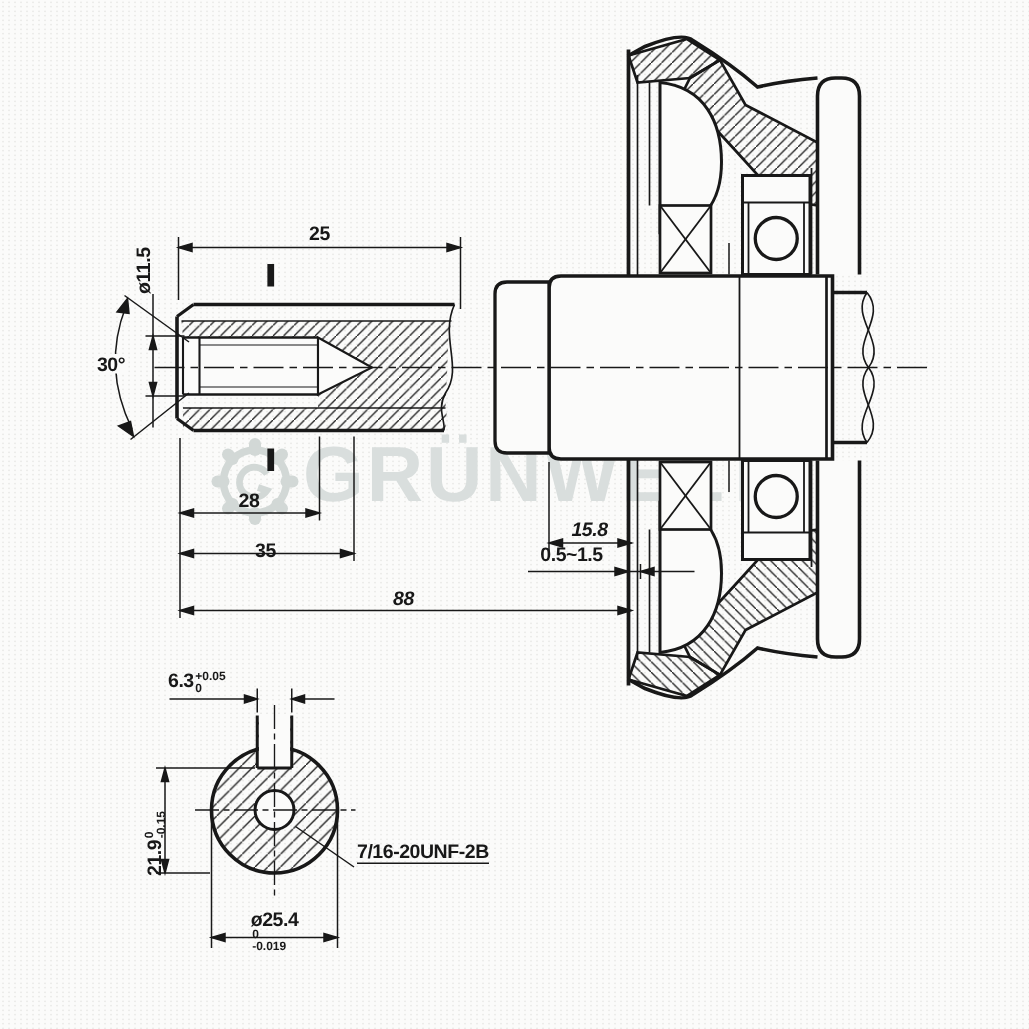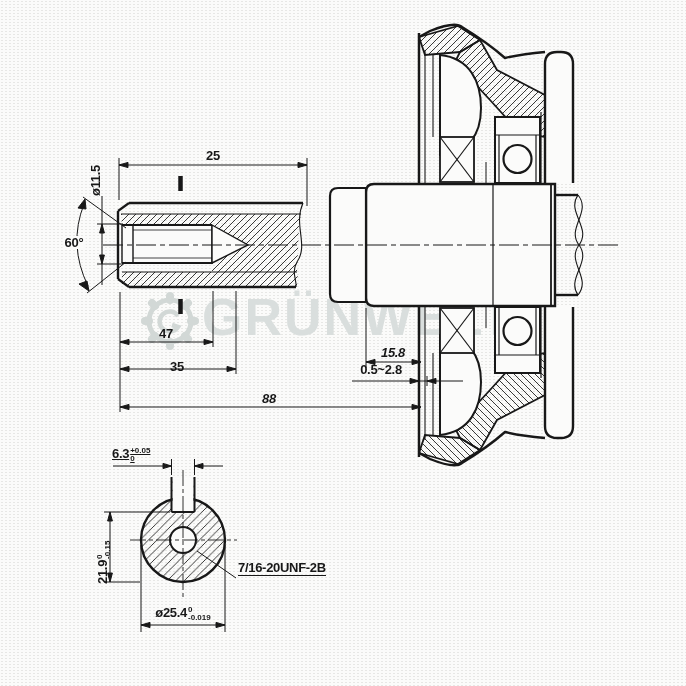--- a/index.html
+++ b/index.html
@@ -279,49 +279,49 @@
         <polygon points="141,625 150,622.4 150,627.6"></polygon>
         <polygon points="225,625 216,622.4 216,627.6"></polygon>
       </g>
     </g>
   </svg>
 
   <span class="dim cx" style="left:213px;top:149px;">25</span>
 
   <span class="dim rot" style="left:89px;top:196px;">ø11.5</span>
 
-  <span class="dim cx bg" style="left:74px;top:236px;">60°</span>
-
-  <span class="dim cx" style="left:166px;top:327px;">47</span>
+  <span class="dim cx bg" style="left:74px;top:236px;">30°</span>
+
+  <span class="dim cx" style="left:166px;top:327px;">28</span>
 
   <span class="dim cx" style="left:177px;top:360px;">35</span>
 
   <span class="dim cx" style="left:269px;top:392px;font-style:italic;">88</span>
 
   <span class="dim cx" style="left:393px;top:346px;font-style:italic;">15.8</span>
 
-  <span class="dim cx" style="left:381px;top:363px;">0.5~2.8</span>
-
-  <span class="dim tolrow" style="left:112px;top:447px;text-decoration:underline;">
+  <span class="dim cx" style="left:381px;top:363px;">0.5~1.5</span>
+
+  <span class="dim tolrow" style="left:112px;top:447px;">
     <span>6.3</span>
       <span class="tol">
         <span>+0.05</span>
         <span>0</span>
       </span>
   </span>
 
   <span class="dim tolrow rot" style="left:96px;top:584px;">
     <span>21.9</span>
       <span class="tol">
         <span>0</span>
         <span>-0.15</span>
       </span>
   </span>
 
-  <span class="dim tolrow cx" style="left:183px;top:606px;">
+  <span class="dim tolrow cx" style="left:183px;top:606px;flex-direction:column;">
     <span>ø25.4</span>
       <span class="tol">
         <span>0</span>
         <span>-0.019</span>
       </span>
   </span>
 
   <span class="dim thread" style="left:238px;top:561px;">7/16-20UNF-2B</span>
 
 </div>

